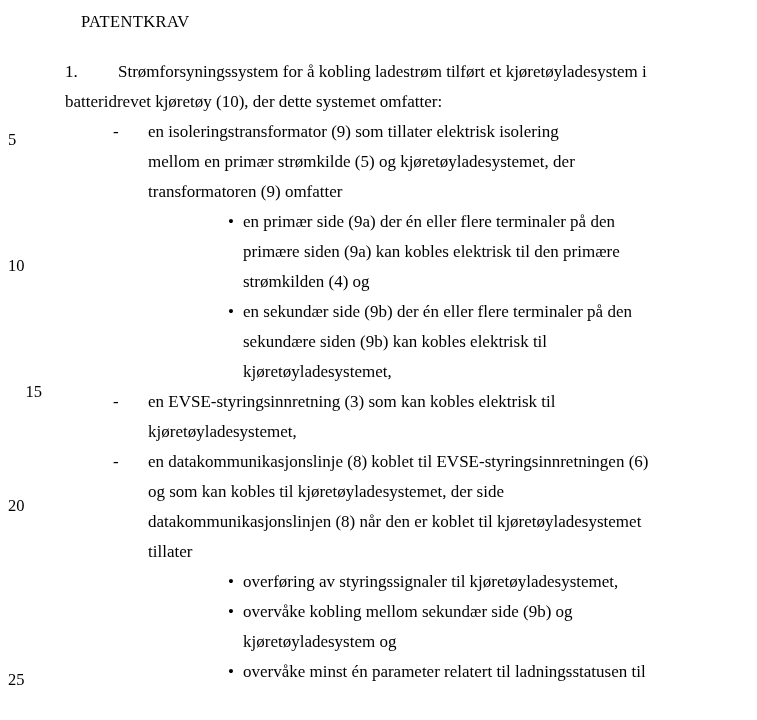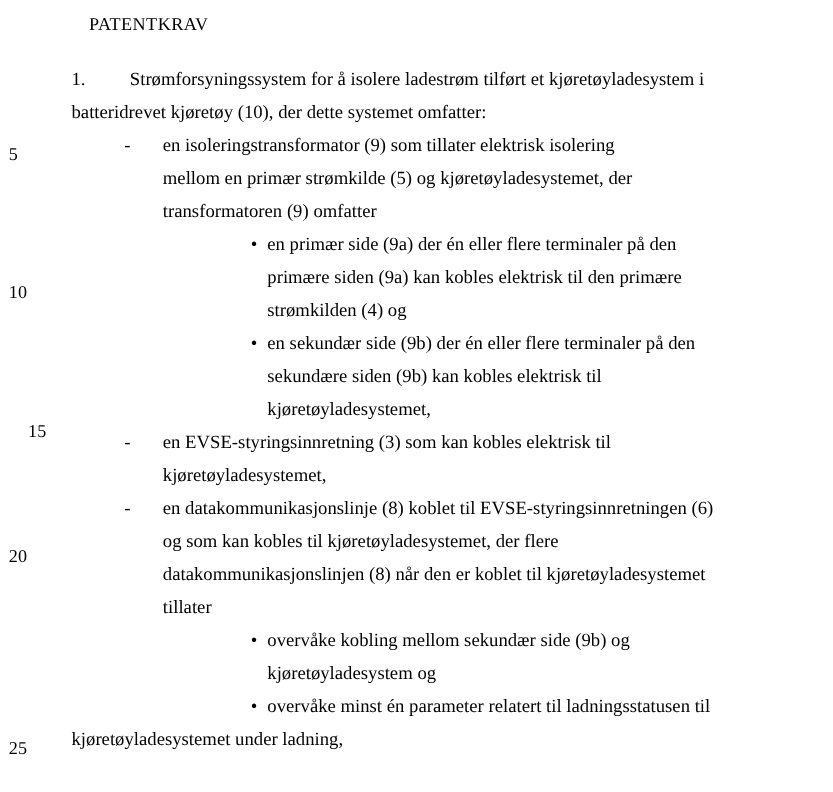--- a/index.html
+++ b/index.html
@@ -87,21 +87,21 @@
   <div class="line-number" style="top:130px;">5</div>
   <div class="line-number" style="top:256px;">10</div>
   <div class="line-number" style="top:382px;text-align:right;">15</div>
   <div class="line-number" style="top:496px;">20</div>
   <div class="line-number" style="top:634px;margin-top:36px;">25</div>
 
   <div id="claims-body">
 
     <div class="doc-heading">PATENTKRAV</div>
 
-    <div class="claim-line ind-0"><span class="num-marker">1.</span><span>Strømforsyningssystem for å isolere ladestrøm tilført et kjøretøyladesystem i</span></div>
+    <div class="claim-line ind-0"><span class="num-marker">1.</span><span>Strømforsyningssystem for å kobling ladestrøm tilført et kjøretøyladesystem i</span></div>
 
     <div class="claim-line ind-0"><span>batteridrevet kjøretøy (10), der dette systemet omfatter:</span></div>
 
     <div class="claim-line ind-dash"><span class="marker">-</span><span>en isoleringstransformator (9) som tillater elektrisk isolering</span></div>
 
     <div class="claim-line ind-lvl1"><span>mellom en primær strømkilde (5) og kjøretøyladesystemet, der</span></div>
 
     <div class="claim-line ind-lvl1"><span>transformatoren (9) omfatter</span></div>
 
     <div class="claim-line ind-bullet"><span class="marker-bullet">•</span><span>en primær side (9a) der én eller flere terminaler på den</span></div>
@@ -115,31 +115,31 @@
     <div class="claim-line ind-lvl2"><span>sekundære siden (9b) kan kobles elektrisk til</span></div>
 
     <div class="claim-line ind-lvl2"><span>kjøretøyladesystemet,</span></div>
 
     <div class="claim-line ind-dash"><span class="marker">-</span><span>en EVSE-styringsinnretning (3) som kan kobles elektrisk til</span></div>
 
     <div class="claim-line ind-lvl1"><span>kjøretøyladesystemet,</span></div>
 
     <div class="claim-line ind-dash"><span class="marker">-</span><span>en datakommunikasjonslinje (8) koblet til EVSE-styringsinnretningen (6)</span></div>
 
-    <div class="claim-line ind-lvl1"><span>og som kan kobles til kjøretøyladesystemet, der flere</span></div>
+    <div class="claim-line ind-lvl1"><span>og som kan kobles til kjøretøyladesystemet, der side</span></div>
 
     <div class="claim-line ind-lvl1"><span>datakommunikasjonslinjen (8) når den er koblet til kjøretøyladesystemet</span></div>
 
     <div class="claim-line ind-lvl1"><span>tillater</span></div>
 
+    <div class="claim-line ind-bullet"><span class="marker-bullet">•</span><span>overføring av styringssignaler til kjøretøyladesystemet,</span></div>
 
     <div class="claim-line ind-bullet"><span class="marker-bullet">•</span><span>overvåke kobling mellom sekundær side (9b) og</span></div>
 
     <div class="claim-line ind-lvl2"><span>kjøretøyladesystem og</span></div>
 
     <div class="claim-line ind-bullet"><span class="marker-bullet">•</span><span>overvåke minst én parameter relatert til ladningsstatusen til</span></div>
 
-    <div class="claim-line ind-0"><span>kjøretøyladesystemet under ladning,</span></div>
 
     <div class="claim-line ind-0 bold"></div>
 
   </div>
 </div>
 
 </body></html>

